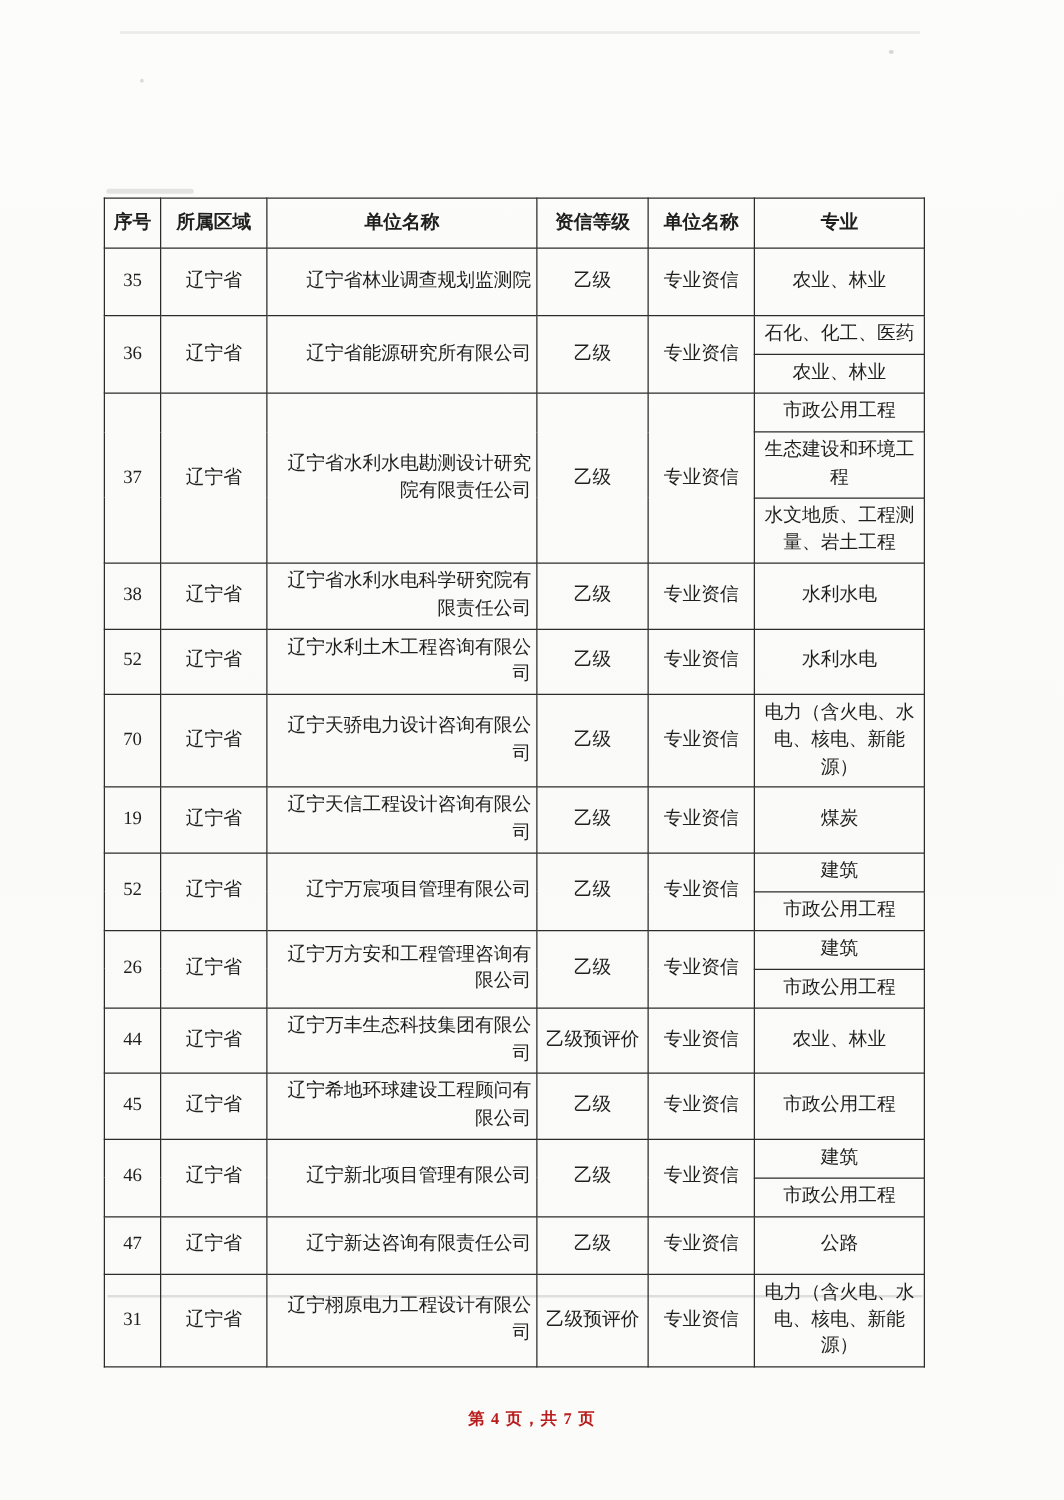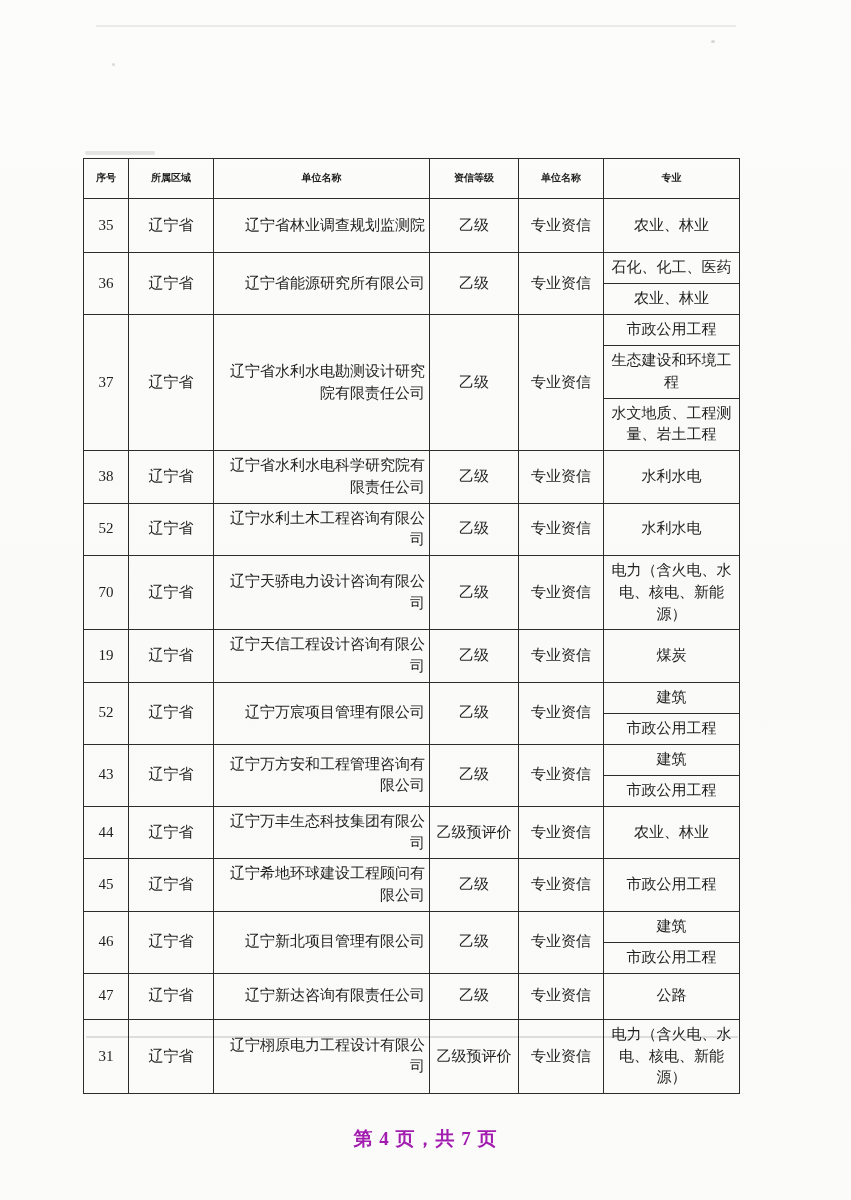--- a/index.html
+++ b/index.html
@@ -81,41 +81,41 @@
     text-align: center;
     vertical-align: middle;
     padding: 4px 5px;
     line-height: 1.45;
     word-break: break-all;
     overflow-wrap: anywhere;
   }
   .credit-table thead tr { height: 40px; }
   .credit-table th {
     font-weight: bold;
-    font-size: 10px;
+    font-size: 15px;
     padding: 2px 2px;
   }
   .credit-table td.name {
     text-align: right;
     padding: 4px 4px;
   }
   .credit-table tr.single { height: 46px; }
   .credit-table tr.sub    { height: 31px; }
   .credit-table tr.first  { height: 54px; font-family: Liberation Serif, serif; }
 
   .page-footer {
     position: absolute;
     left: 0;
     top: 1126px;
     width: 100%;
     text-align: center;
-    font-size: 19px;
+    font-size: 13px;
     font-weight: bold;
     letter-spacing: 1px;
-    color: #a21caf;
+    color: #b91c1c;
   }
 </style>
 </head>
 <body>
 
 <div class="page-surface"></div>
 <div class="streak-top"></div>
 <div class="speck-1"></div>
 <div class="speck-2"></div>
 <div class="smudge-header"></div>
@@ -211,21 +211,21 @@
         <td rowspan="2">辽宁省</td>
         <td rowspan="2" class="name">辽宁万宸项目管理有限公司</td>
         <td rowspan="2">乙级</td>
         <td rowspan="2">专业资信</td>
         <td>建筑</td>
       </tr>
       <tr class="sub">
         <td>市政公用工程</td>
       </tr>
       <tr class="sub">
-        <td rowspan="2">43</td>
+        <td rowspan="2">26</td>
         <td rowspan="2">辽宁省</td>
         <td rowspan="2" class="name">辽宁万方安和工程管理咨询有限公司</td>
         <td rowspan="2">乙级</td>
         <td rowspan="2">专业资信</td>
         <td>建筑</td>
       </tr>
       <tr class="sub">
         <td>市政公用工程</td>
       </tr>
       <tr class="single">

